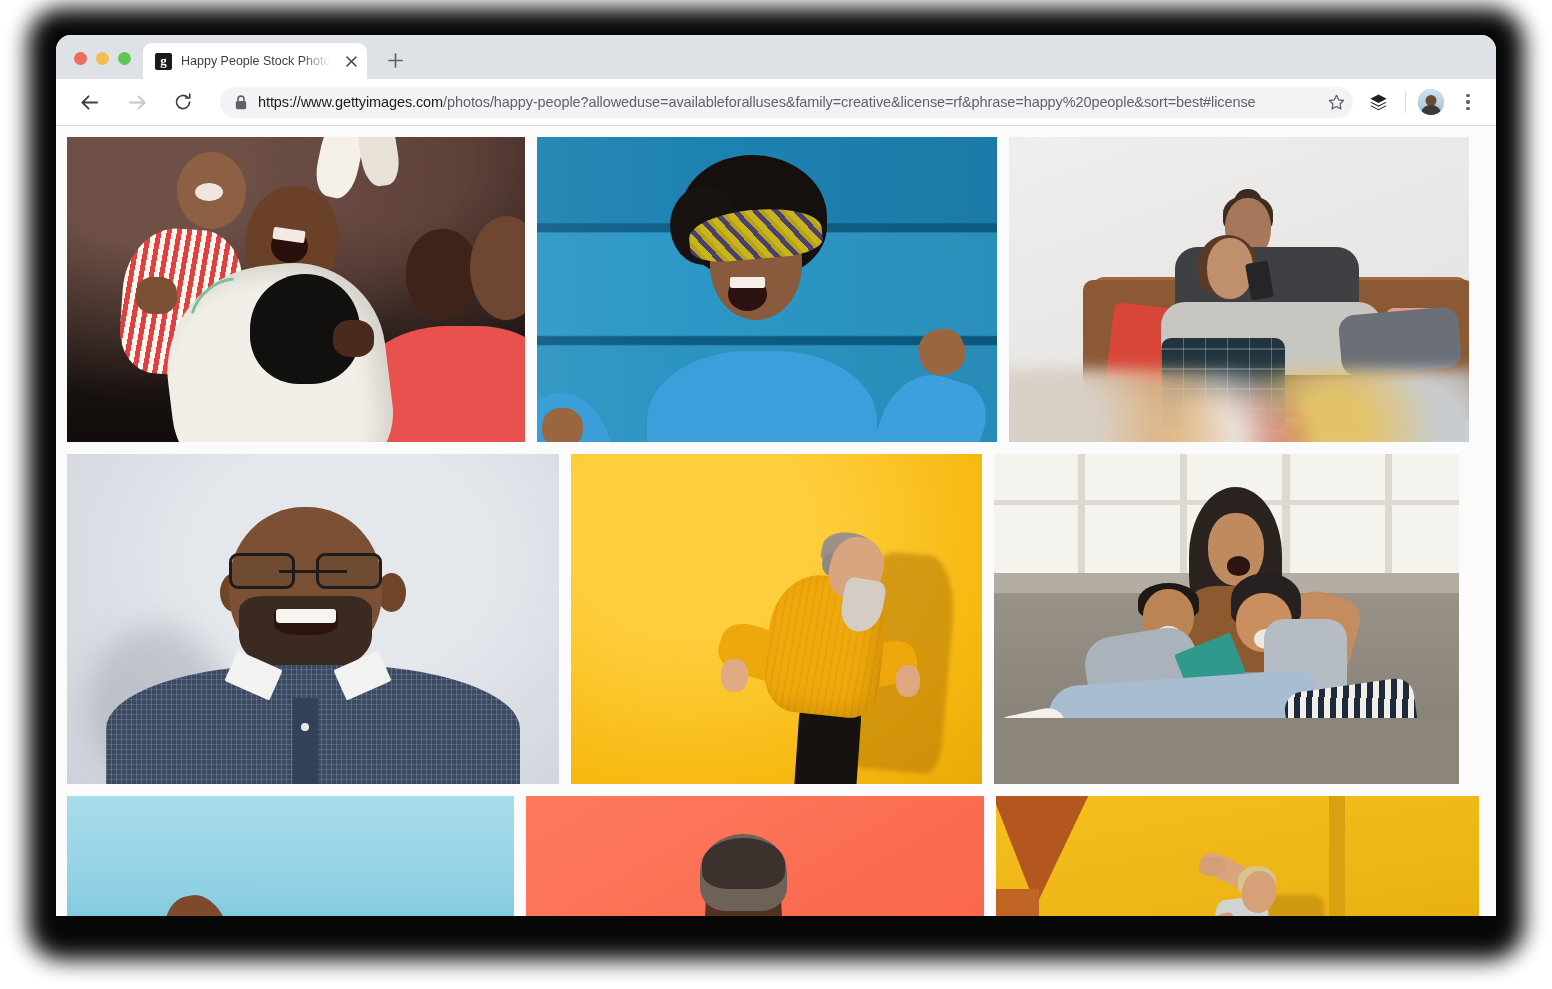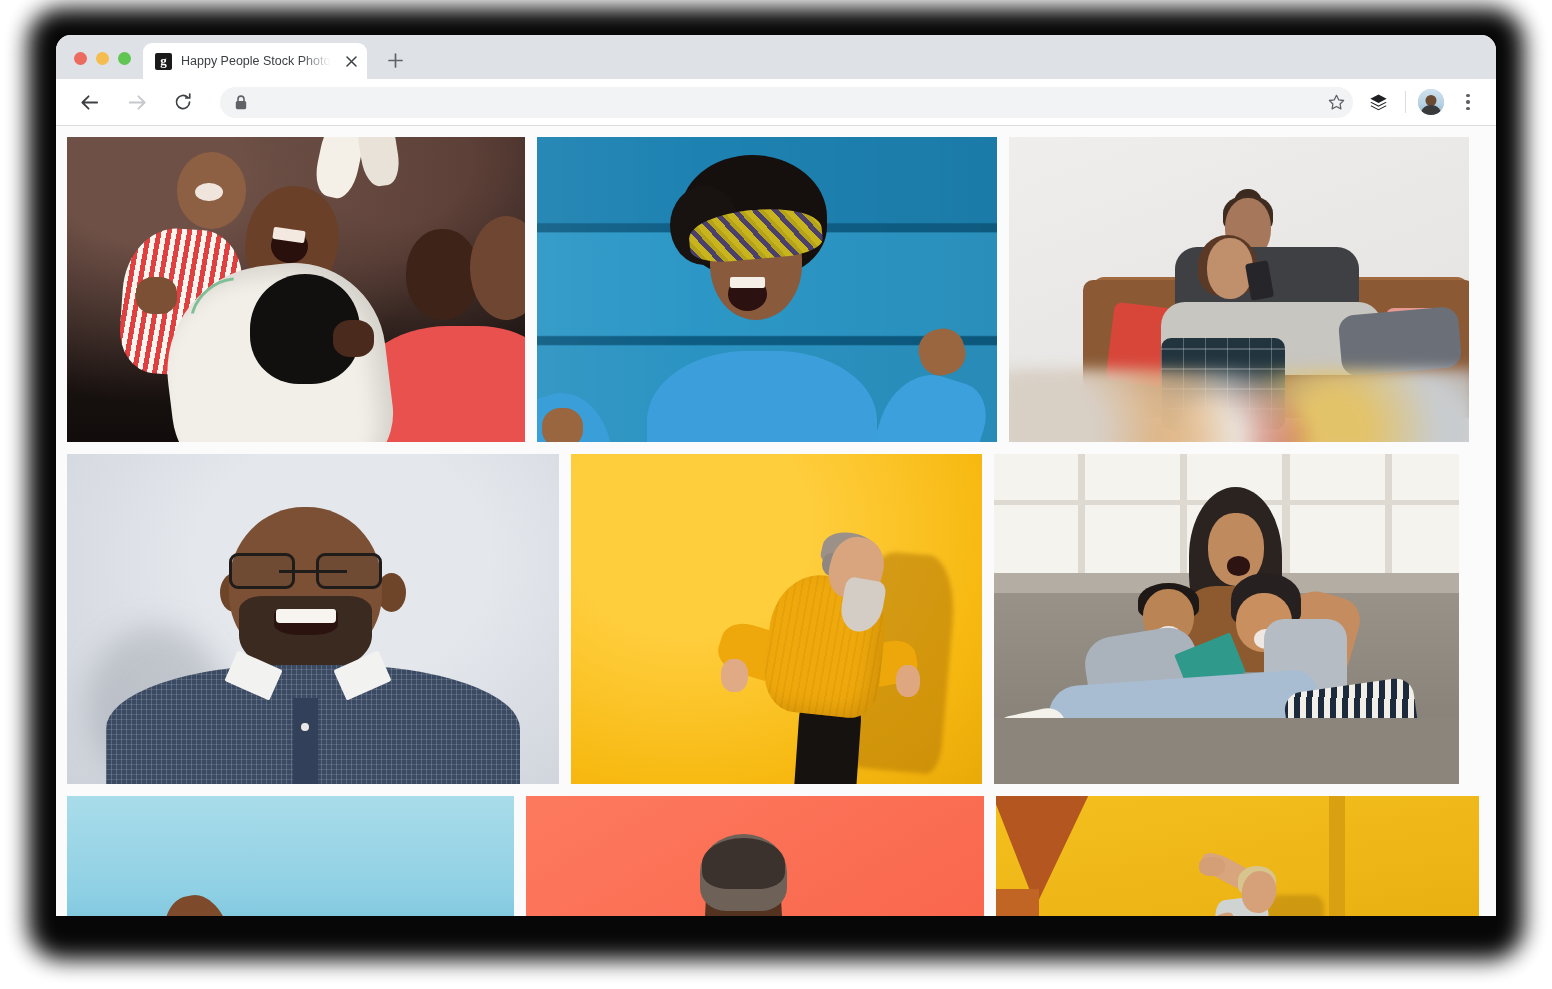--- a/index.html
+++ b/index.html
@@ -420,20 +420,21 @@
         </svg>
       </span>
 
       <div class="omnibox">
         <span class="lock">
           <svg width="12" height="15" viewBox="0 0 12 15" aria-hidden="true">
             <rect x="0.8" y="6" width="10.4" height="8.2" rx="1.6" fill="#5f6368"></rect>
             <path d="M3 6 V4.1 a3 3 0 0 1 6 0 V6" stroke="#5f6368" stroke-width="1.6" fill="none"></path>
           </svg>
         </span>
+        <span class="url"><span class="host">https://www.gettyimages.com</span><span>/photos/happy-people?alloweduse=availableforalluses&amp;family=creative&amp;license=rf&amp;phrase=happy%20people&amp;sort=best#license</span></span>
       </div>
 
       <span class="star-wrap">
         <svg width="17" height="17" viewBox="0 0 18 18" aria-hidden="true">
           <path d="M9 1.4 l2.33 4.72 5.21.76 -3.77 3.67 .89 5.19L9 13.29 4.34 15.74l.89-5.19L1.46 6.88l5.21-.76Z" fill="none" stroke="#5f6368" stroke-width="1.35" stroke-linejoin="round"></path>
         </svg>
       </span>
 
       <span class="ext-icon">
         <svg width="19" height="19" viewBox="0 0 20 20" aria-hidden="true">

